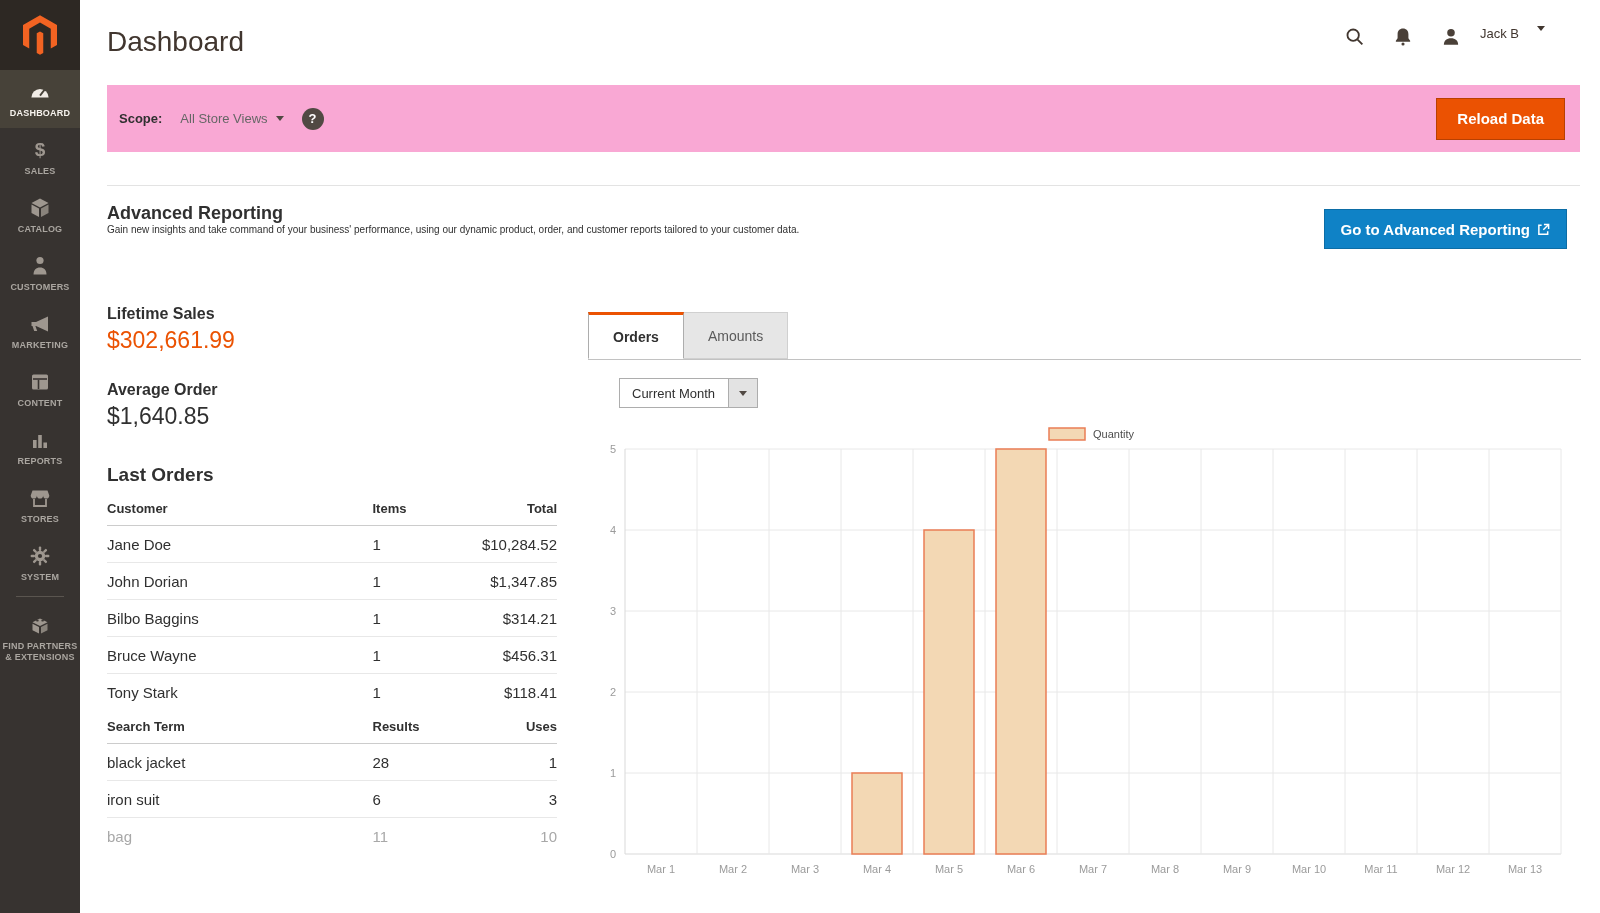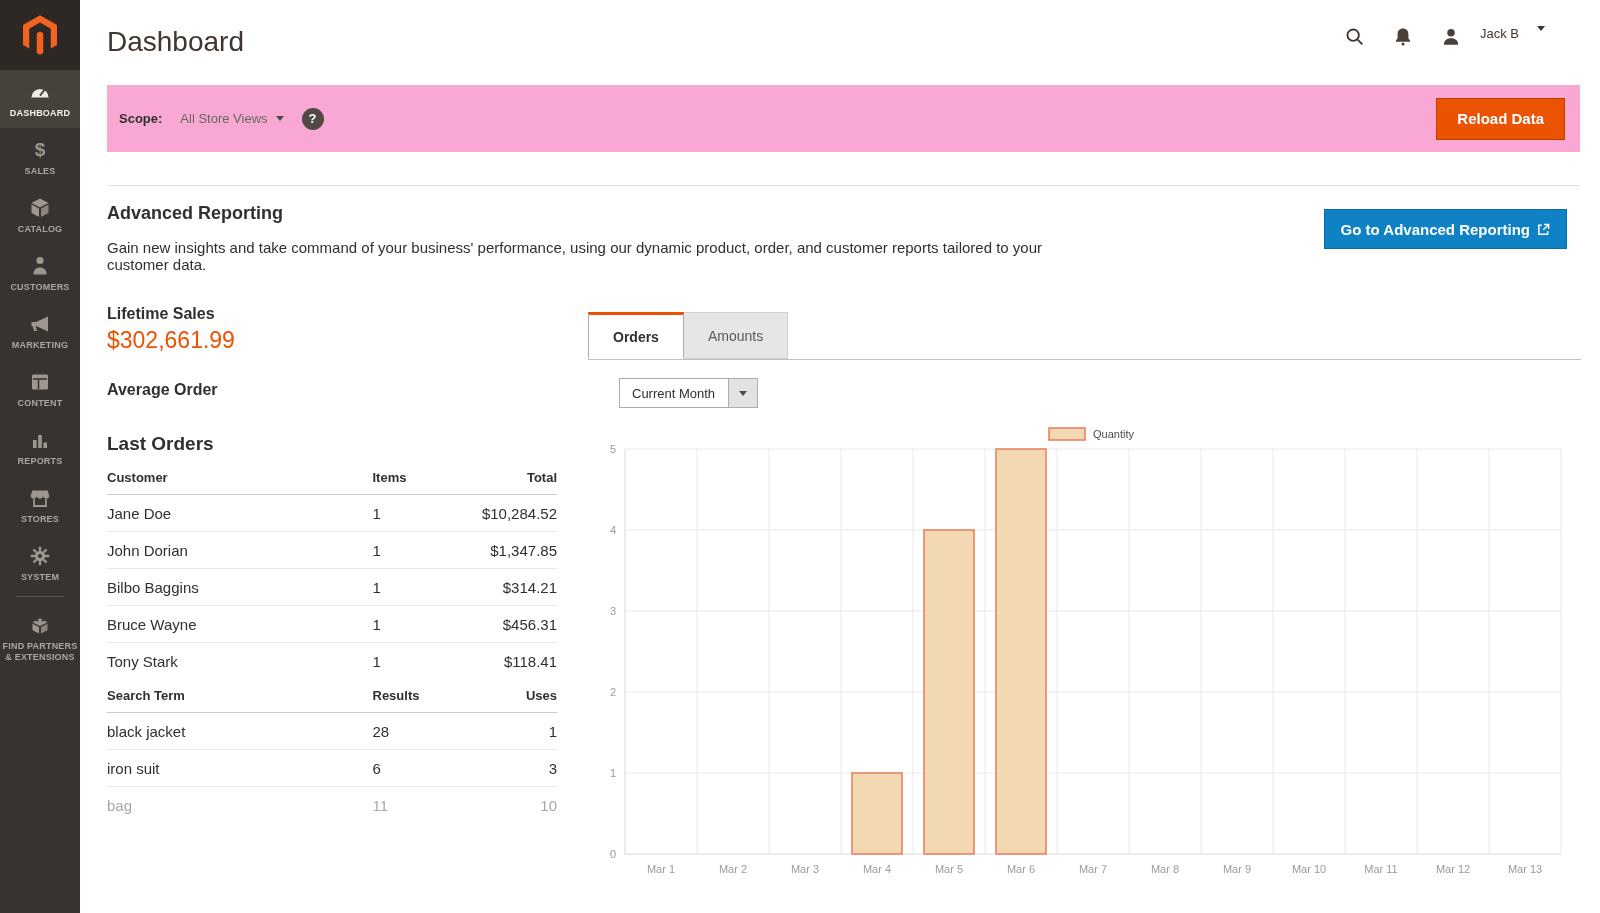--- a/index.html
+++ b/index.html
@@ -33,21 +33,21 @@
   .scope-value { font-size:13px; color:#666; }
   .scope-caret { width:0; height:0; border-left:4px solid transparent; border-right:4px solid transparent; border-top:5px solid #514943; }
   .help-badge { width:22px; height:22px; border-radius:50%; background:#514943; color:#fff; font-size:13px; font-weight:bold; display:flex; align-items:center; justify-content:center; margin-left:18px; cursor:pointer; }
   .reload-btn { margin-left:auto; height:42px; padding:0 20px; background:#eb5202; color:#fff; border:1px solid #b84002; font-size:15px; font-weight:bold; cursor:pointer; font-family:inherit; }
 
   .divider-line { position:absolute; left:107px; top:185px; width:1473px; height:1px; background:#e3e3e3; }
 
   
   .adv { position:absolute; left:107px; top:203px; width:1473px; }
   .adv-title { font-size:18px; font-weight:bold; color:#303030; }
-  .adv-desc { margin-top:15px; font-size:15px; color:#303030; max-width:1000px; }
+  .adv-desc { font-size:10px; color:#303030; max-width:1000px; }
   .adv-btn { position:absolute; right:13px; top:6px; height:40px; padding:0 16px; background:#0f82c6; border:1px solid #0c6da6; color:#fff; font-size:15px; font-weight:bold; display:flex; align-items:center; gap:7px; cursor:pointer; font-family:inherit; }
 
   
   .left-col { position:absolute; left:107px; top:305px; width:450px; }
   .stat { margin-bottom:27px; }
   .stat-label { font-size:16px; font-weight:bold; color:#303030; }
   .stat-value { font-size:23px; margin-top:4px; color:#303030; }
   .stat-value.orange { color:#eb5202; }
   .section-title { font-size:19px; font-weight:bold; color:#303030; margin:34px 0 6px; }
   table.mini { width:100%; border-collapse:collapse; table-layout:fixed; }
@@ -252,20 +252,21 @@
     </button>
   </section>
 
   <section class="left-col">
     <div class="stat">
       <div class="stat-label">Lifetime Sales</div>
       <div class="stat-value orange">$302,661.99</div>
     </div>
     <div class="stat">
       <div class="stat-label">Average Order</div>
+      <div class="stat-value">$1,640.85</div>
     </div>
 
     <h3 class="section-title">Last Orders</h3>
     <table class="mini">
       <colgroup>
           <col class="c1">
           <col class="c2">
           <col class="c3">
         </colgroup>
       <thead>

